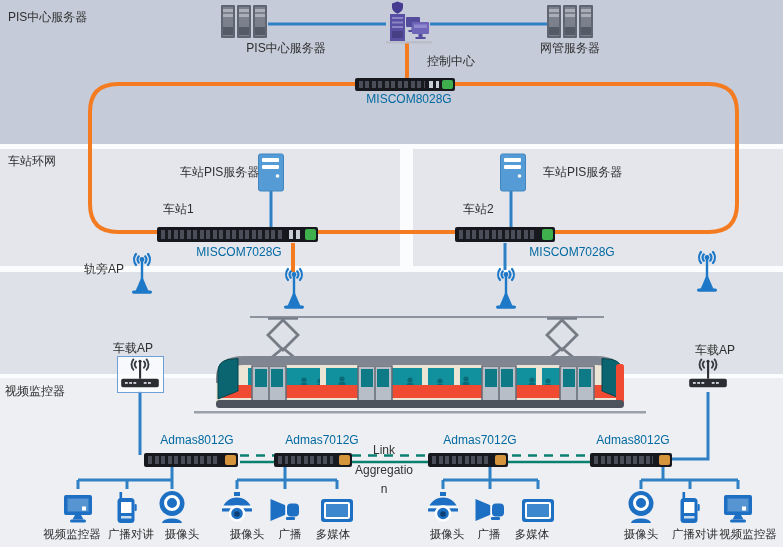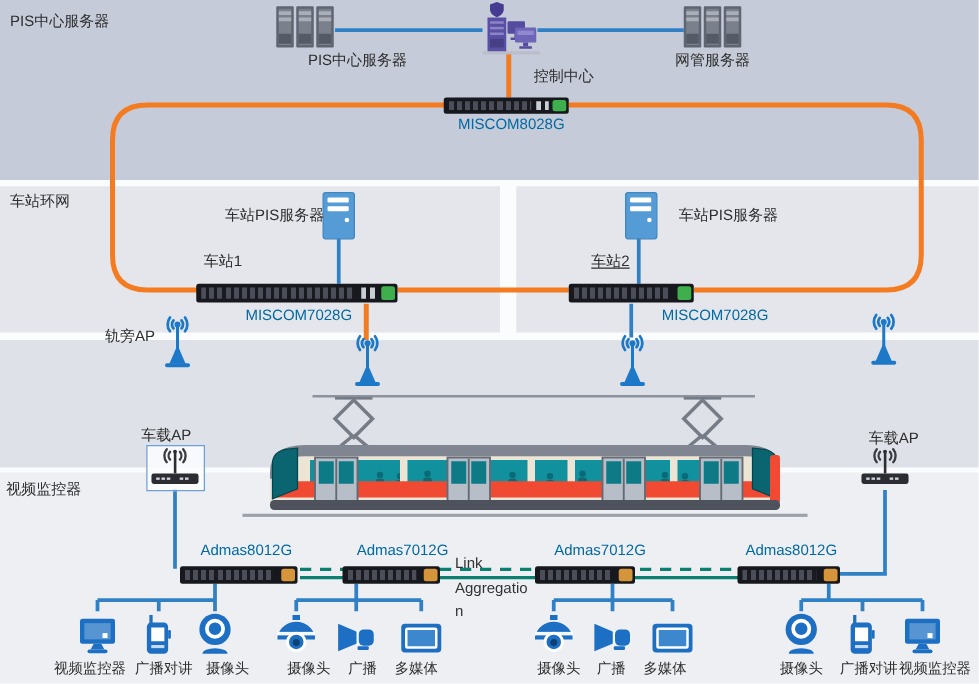--- a/index.html
+++ b/index.html
@@ -14,22 +14,22 @@
   .switch{position:absolute;background:#17181d;border-radius:2px;}
   .switch .ports{position:absolute;left:4px;right:19px;top:3px;bottom:3px;
     background:repeating-linear-gradient(90deg,#4b4e59 0 4px,#191a1f 4px 6.5px);}
   .switch .mods{position:absolute;right:17px;top:3px;bottom:3px;width:12px;
     background:repeating-linear-gradient(90deg,#c9cdd4 0 4px,#17181d 4px 7px);}
   .switch .badge{position:absolute;right:2px;top:2px;bottom:2px;width:11px;border-radius:2px;}
   .badge.green{background:#3fae4d;}
   .badge.orange{background:#d6953b;}
   .apbox{position:absolute;border:1.5px solid #6f9fd8;background:rgba(252,253,255,.85);}
   .dev{position:absolute;width:40px;height:36px;display:flex;align-items:flex-end;justify-content:center;}
-  .linkagg{position:absolute;left:352px;top:441px;width:64px;
-    font-size:12px;line-height:19.5px;word-break:break-all;word-spacing:60px;color:#333;margin-left:12px;}
+  .linkagg{position:absolute;left:352px;top:441px;width:64px;text-align:center;
+    font-size:12px;line-height:19.5px;word-break:break-all;word-spacing:60px;color:#333;}
 </style>
 </head>
 <body>
 
 <div id="stage">
 
   <div class="band" style="left:0;top:0;width:783px;height:144px;background:#c5cbd8;"></div>
   <div class="band" style="left:0;top:149px;width:400px;height:117px;background:#e4e6ec;"></div>
   <div class="band" style="left:413px;top:149px;width:370px;height:117px;background:#e4e6ec;"></div>
   <div class="band" style="left:0;top:272px;width:783px;height:102px;background:#dee1e8;"></div>
@@ -174,21 +174,21 @@
   </div>
   <div class="lbl b c" style="left:239px;top:245px;">MISCOM7028G</div>
 
   <svg style="left:500px;top:153px;" width="26" height="40" viewBox="0 0 26 40">
     <rect x="0.5" y="1" width="25" height="37" rx="2" fill="#559bd6" stroke="#4186bf"></rect>
     <rect x="4" y="5" width="17" height="4" rx="1" fill="#fff"></rect>
     <rect x="4" y="12" width="17" height="4" rx="1" fill="#fff"></rect>
     <circle cx="19.5" cy="23" r="1.8" fill="#fff"></circle>
   </svg>
   <div class="lbl" style="left:543px;top:164px;">车站PIS服务器</div>
-  <div class="lbl" style="left:473px;top:201px;text-decoration:underline;">车站2</div>
+  <div class="lbl" style="left:463px;top:201px;">车站2</div>
   <div class="switch" style="left:455px;top:227px;width:100px;height:15px;">
     <div class="ports"></div>
     <div class="badge green"></div>
   </div>
   <div class="lbl b c" style="left:572px;top:245px;">MISCOM7028G</div>
 
   <div class="lbl" style="left:84px;top:261px;">轨旁AP</div>
   <svg style="left:124px;top:251px;" width="36" height="44" viewBox="0 0 36 44">
     <g fill="#1d78c8">
       <rect x="16.8" y="9" width="2.4" height="20"></rect>

